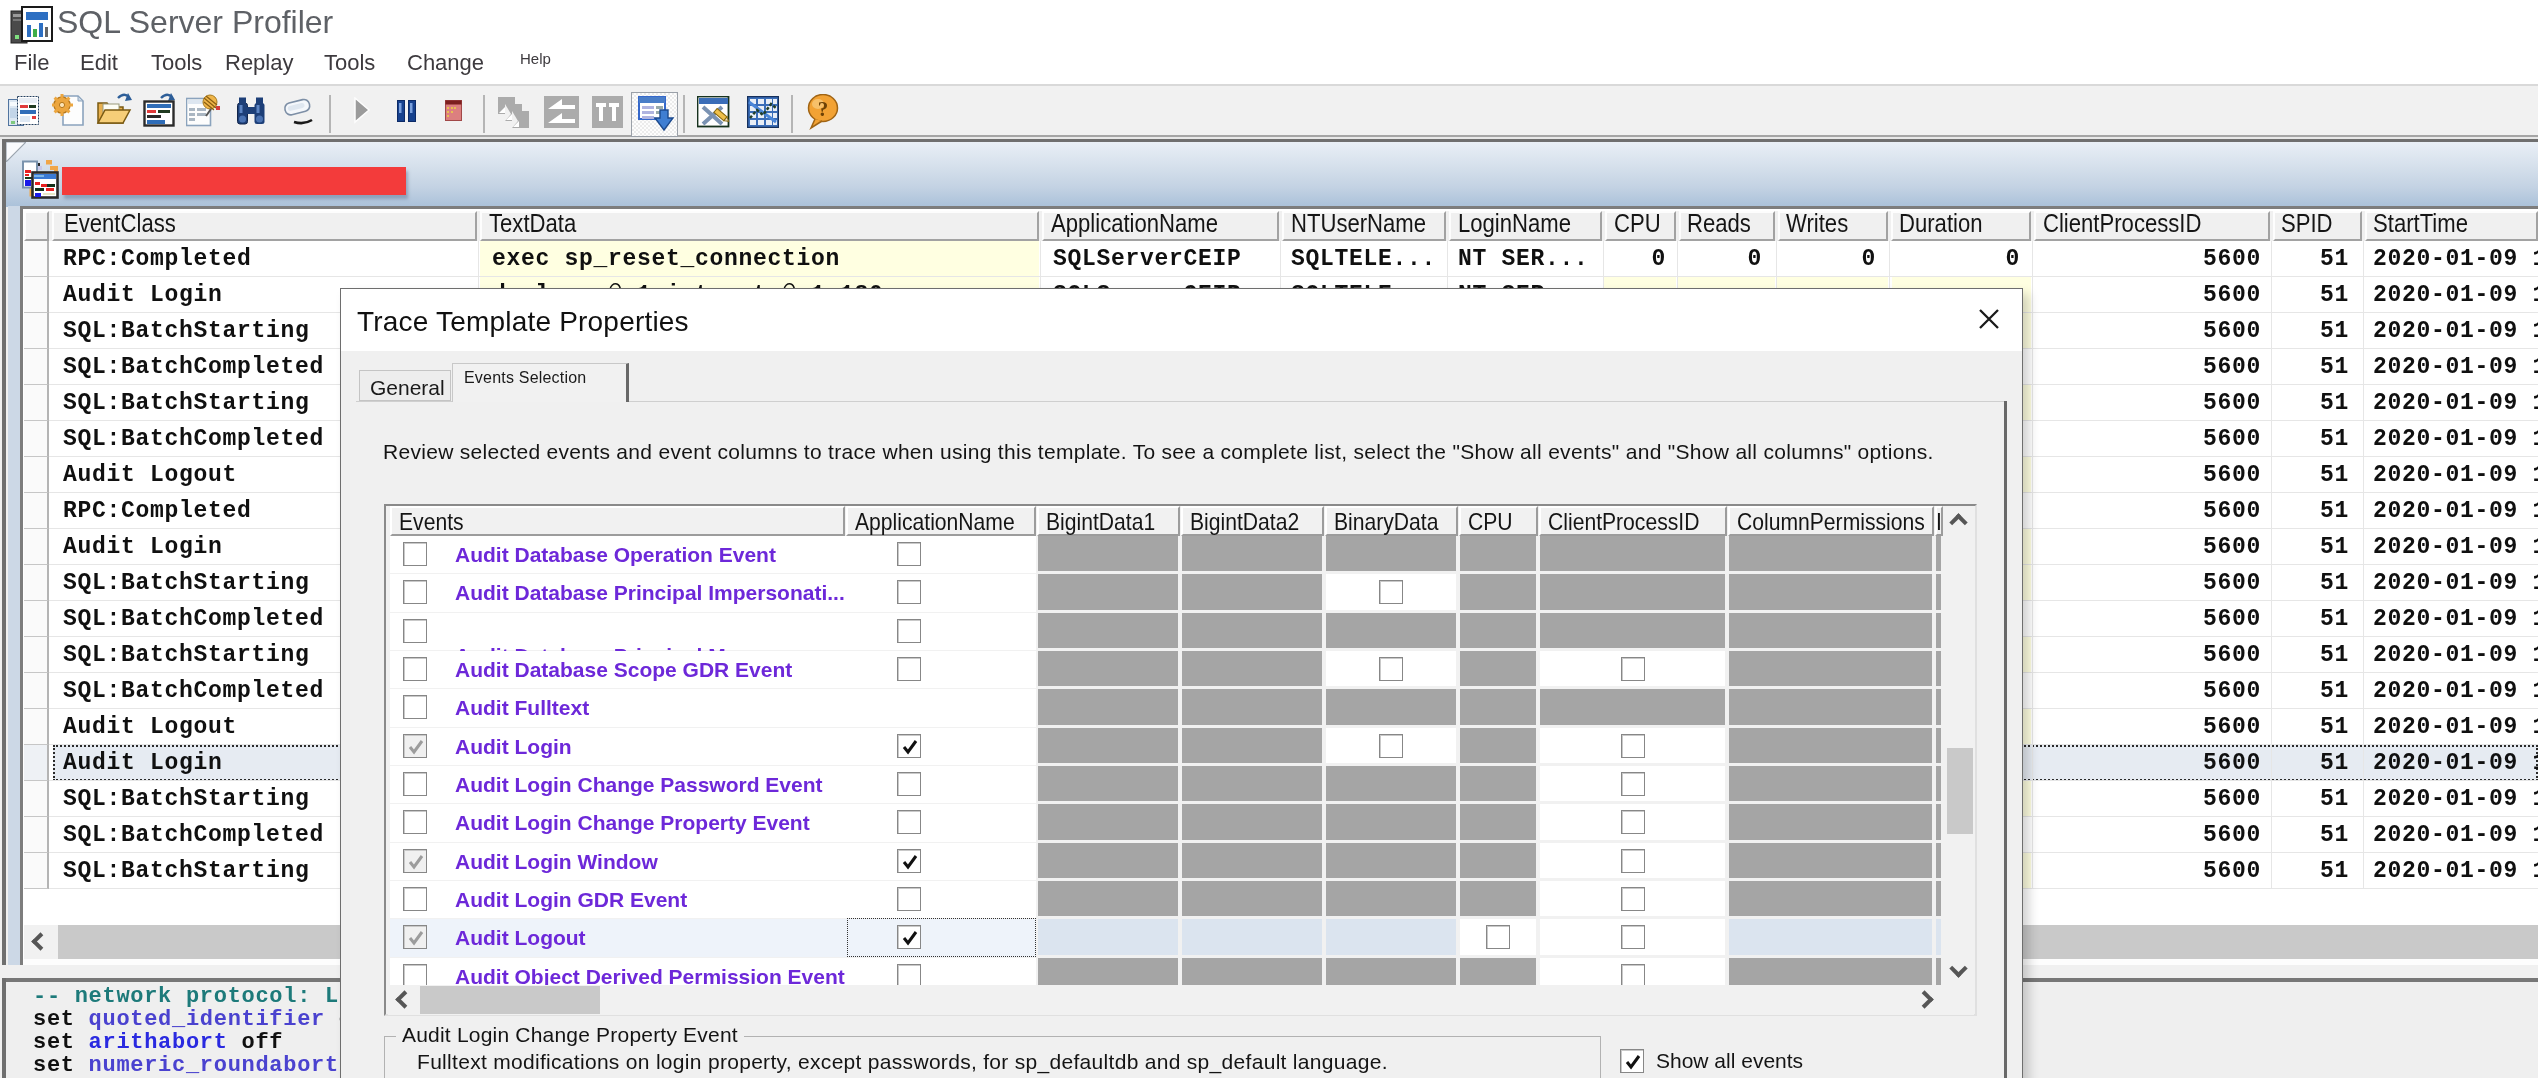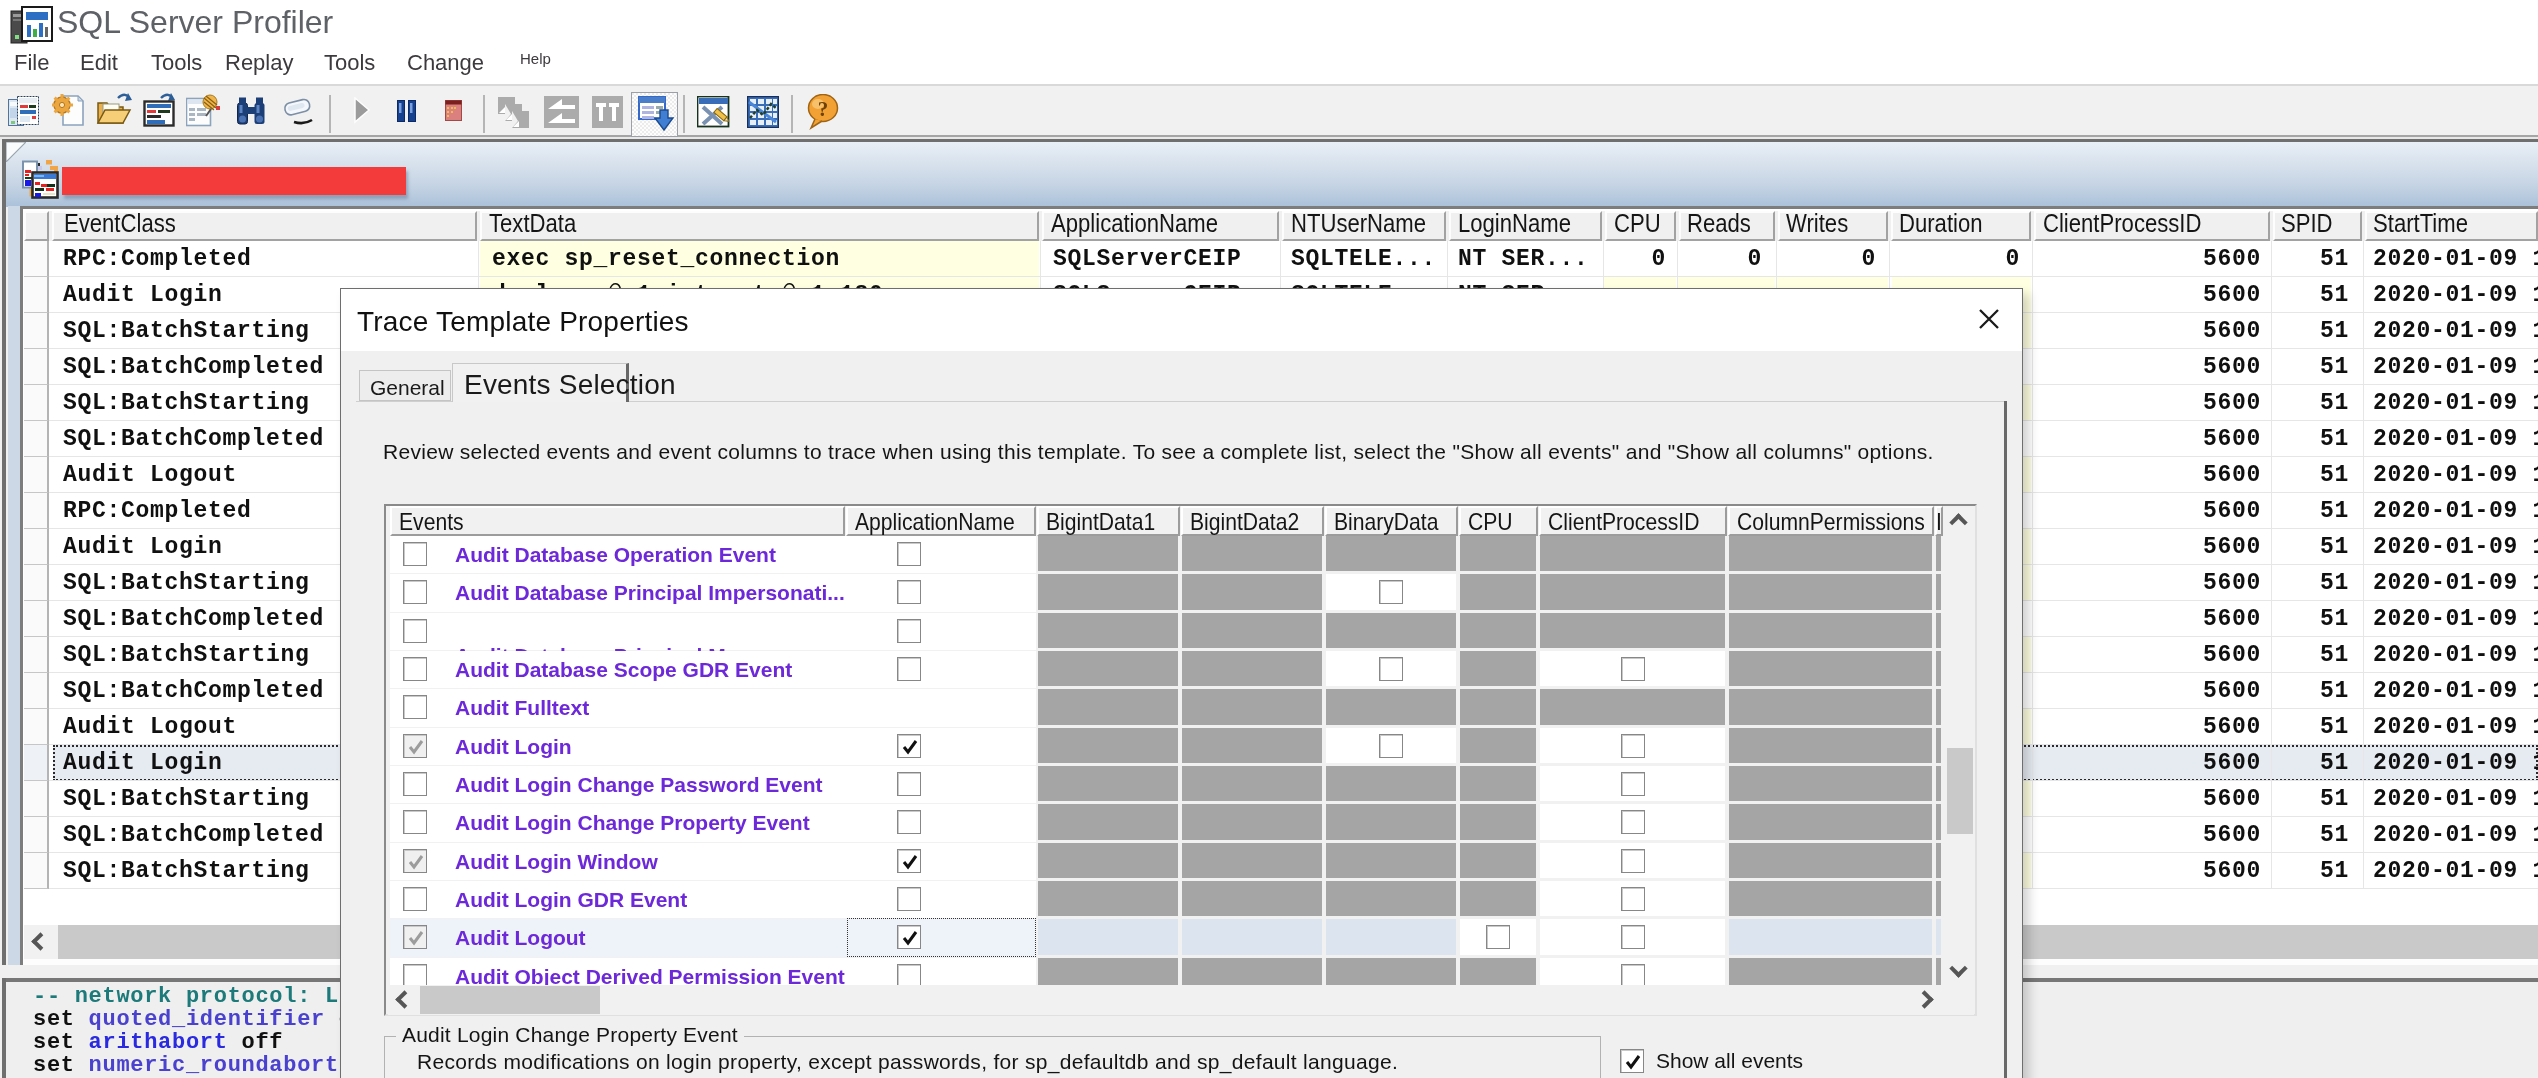--- a/index.html
+++ b/index.html
@@ -437,21 +437,21 @@
 <div class="a mono" style="left:33px;top:1076px;font-size:22px;"><span style="color:#101010">set </span><span style="color:#4a42cf">ansi_warnings</span><span style="color:#2a2ae0"> on</span></div>
 <div class="a" style="left:340px;top:288px;width:1683px;height:810px;background:#f0f0f0;border:1px solid #6e6e6e;box-shadow:6px 6px 10px rgba(0,0,0,0.18);"></div>
 <div class="a" style="left:341px;top:289px;width:1681px;height:62px;background:#fff;"></div>
 <div class="a" style="left:357px;top:306px;font-size:28px;color:#101010;letter-spacing:.2px;">Trace Template Properties</div>
 <svg class="a" style="left:1978px;top:308px" width="22" height="22" viewBox="0 0 22 22">
 <path d="M2 2 L20 20 M20 2 L2 20" stroke="#1a1a1a" stroke-width="2.3"></path>
     </svg>
 <div class="a" style="left:359px;top:370px;width:92px;height:31px;background:#ededed;border:1px solid #c4c4c4;"></div>
 <div class="a" style="left:370px;top:376px;font-size:21px;color:#1a1a1a;">General</div>
 <div class="a" style="left:452px;top:363px;width:177px;height:39px;background:#f1f1f1;border-left:1px solid #c8c8c8;border-top:1px solid #c8c8c8;border-right:3px solid #686868;"></div>
-<div class="a" style="left:464px;top:369px;font-size:28px;letter-spacing:.2px;color:#1a1a1a;">Events Selection</div>
+<div class="a" style="left:464px;top:369px;font-size:16px;letter-spacing:.2px;color:#1a1a1a;">Events Selection</div>
 <div class="a" style="left:356px;top:401px;width:96px;height:1px;background:#cfcfcf;"></div>
 <div class="a" style="left:629px;top:401px;width:1378px;height:1px;background:#cfcfcf;"></div>
 <div class="a" style="left:2004px;top:401px;width:3px;height:677px;background:#686868;"></div>
 <div class="a" style="left:383px;top:440px;font-size:21px;letter-spacing:.3px;color:#141414;">Review selected events and event columns to trace when using this template. To see a complete list, select the "Show all events" and "Show all columns" options.</div>
 <div class="a" style="left:384px;top:504px;width:1593px;height:512px;background:#f1f1f1;border:2px solid #8a8a8a;border-right-color:#e0e0e0;border-bottom-color:#e0e0e0;"></div>
 <div class="a" style="left:390px;top:506px;width:455px;height:30px;background:#f1f1f1;border-right:2px solid #9c9c9c;border-bottom:2px solid #9c9c9c;border-top:2px solid #fff;border-left:2px solid #fff;overflow:hidden;"></div>
 <div class="ghd" style="left:399px;top:508px;">Events</div>
 <div class="a" style="left:846px;top:506px;width:190px;height:30px;background:#f1f1f1;border-right:2px solid #9c9c9c;border-bottom:2px solid #9c9c9c;border-top:2px solid #fff;border-left:2px solid #fff;overflow:hidden;"></div>
 <div class="ghd" style="left:855px;top:508px;">ApplicationName</div>
 <div class="a" style="left:1037px;top:506px;width:143px;height:30px;background:#f1f1f1;border-right:2px solid #9c9c9c;border-bottom:2px solid #9c9c9c;border-top:2px solid #fff;border-left:2px solid #fff;overflow:hidden;"></div>
@@ -639,19 +639,19 @@
 <div class="a" style="left:388px;top:985px;width:1585px;height:30px;background:#f1f1f1;"></div>
 <div class="a" style="left:420px;top:986px;width:180px;height:28px;background:#c9c9c9;"></div>
 <div class="a arrow" style="left:398px;top:993px;transform:rotate(45deg);"></div>
 <div class="a arrow" style="left:1918px;top:993px;transform:rotate(225deg);"></div>
 <div class="a" style="left:1945px;top:506px;width:29px;height:509px;background:#f1f1f1;"></div>
 <div class="a" style="left:1947px;top:748px;width:26px;height:86px;background:#c9c9c9;"></div>
 <div class="a arrow" style="left:1952px;top:516px;transform:rotate(135deg);"></div>
 <div class="a arrow" style="left:1952px;top:962px;transform:rotate(-45deg);"></div>
 <div class="a" style="left:384px;top:1036px;width:1217px;height:60px;border:1px solid #b2b2b2;"></div>
 <div class="a" style="left:396px;top:1023px;background:#f0f0f0;padding:0 6px;font-size:21px;letter-spacing:.2px;color:#141414;">Audit Login Change Property Event</div>
-<div class="a" style="left:417px;top:1050px;font-size:21px;letter-spacing:.3px;color:#141414;">Records modifications on login property, except passwords, for sp_defaultdb and sp_default language.</div>
+<div class="a" style="left:417px;top:1050px;font-size:21px;letter-spacing:.3px;color:#141414;">Fulltext modifications on login property, except passwords, for sp_defaultdb and sp_default language.</div>
 <div class="cb" style="left:1620px;top:1049px;">
       <svg class="ck" width="20" height="20" viewBox="0 0 20 20">
         <path d="M4 10 L8 15 L16 4" stroke="#111" stroke-width="3" fill="none"></path>
       </svg>
     </div>
 <div class="a" style="left:1656px;top:1049px;font-size:21px;color:#141414;">Show all events</div>
 </div>
 </body></html>

